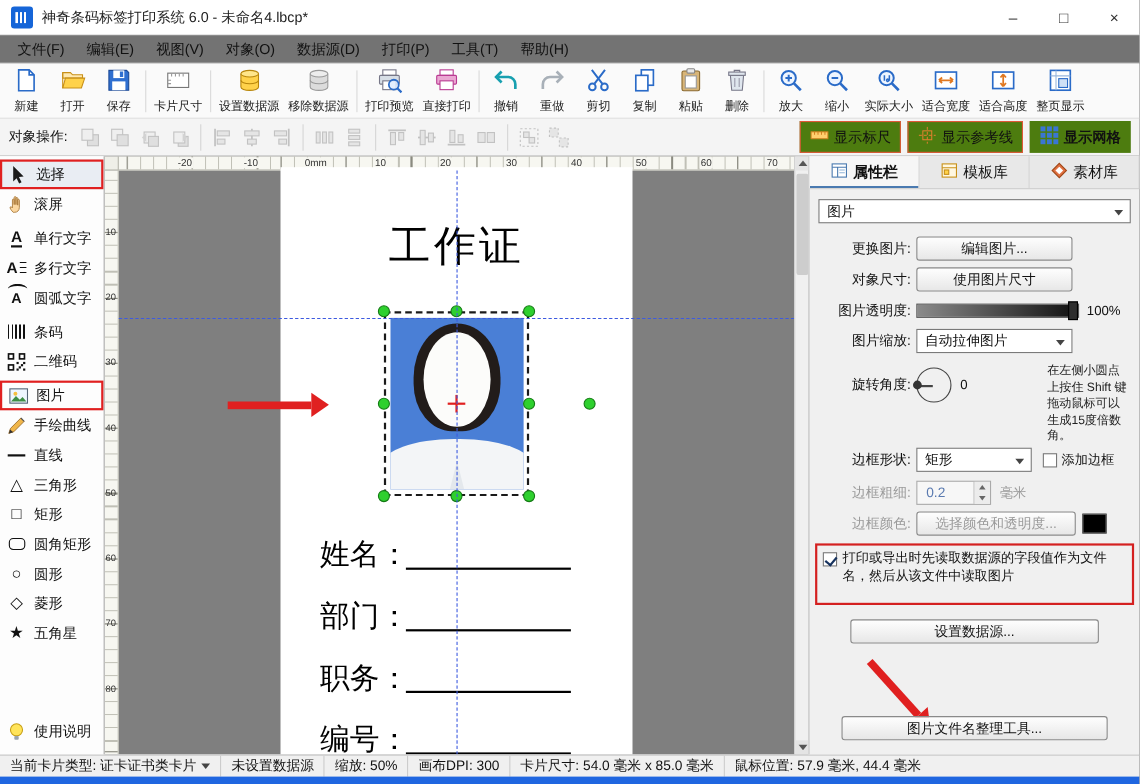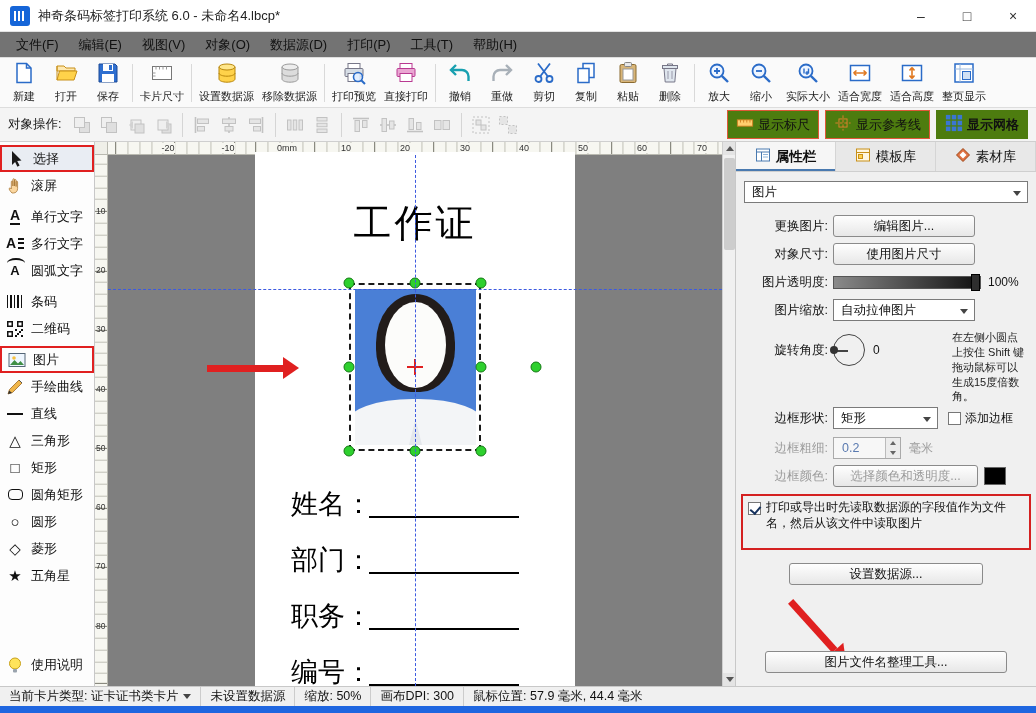--- a/index.html
+++ b/index.html
@@ -792,21 +792,21 @@
       <div class="pbtn" style="width:145px;color:#9a9a9a">选择颜色和透明度...</div>
       <div class="swatch"></div>
     </div>
 
     <div class="ds-note-box">
       <span class="cb cb-checked" style="margin-top:2px"></span>
       <span class="ds-note-text">打印或导出时先读取数据源的字段值作为文件名，然后从该文件中读取图片</span>
     </div>
 
     <div class="prow" style="top:420px;justify-content:center">
-      <div class="pbtn" style="width:194px">设置数据源...</div>
+      <div class="pbtn" style="width:226px">设置数据源...</div>
     </div>
 
     <div class="arrow" style="left:55px;top:448px;width:82px;height:22px;transform:rotate(48deg);transform-origin:0 50%">
       <div class="shaft" style="width:66px"></div>
       <div class="head" style="left:66px"></div>
     </div>
 
     <div class="prow" style="top:508px;justify-content:center">
       <div class="pbtn" style="width:242px">图片文件名整理工具...</div>
     </div>
@@ -819,19 +819,22 @@
     </div>
     <div class="sb-seg">
         <span>未设置数据源</span>
       </div>
     <div class="sb-seg">
         <span>缩放: 50%</span>
       </div>
     <div class="sb-seg">
         <span>画布DPI: 300</span>
       </div>
+    <div class="sb-seg">
+        <span>卡片尺寸: 54.0 毫米 x 85.0 毫米</span>
+      </div>
     <div class="sb-seg" style="border-right:none">
         <span>鼠标位置: 57.9 毫米, 44.4 毫米</span>
       </div>
   </div>
   <div class="bluebar"></div>
 
 </div>
 
 </body></html>

